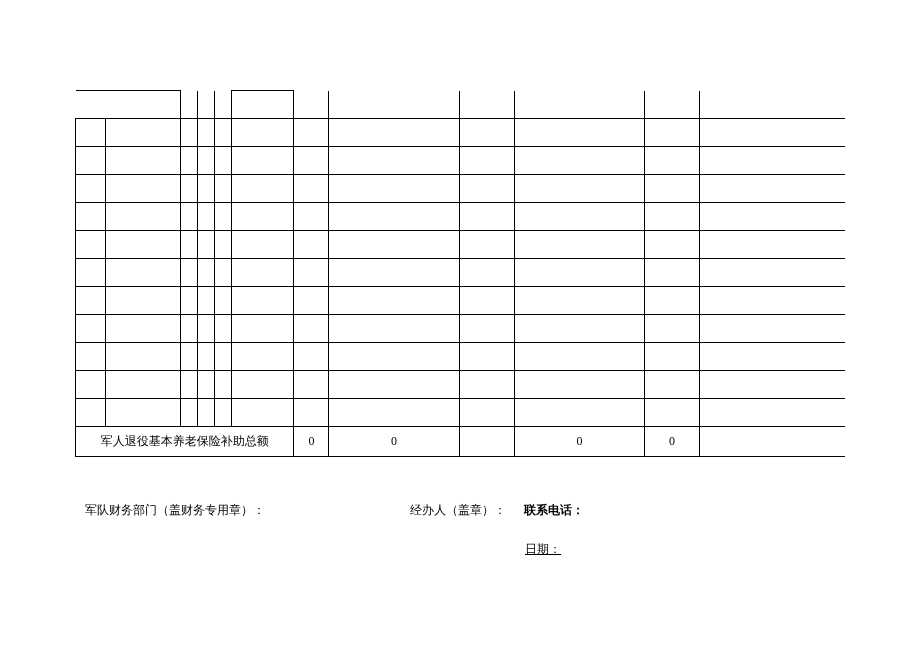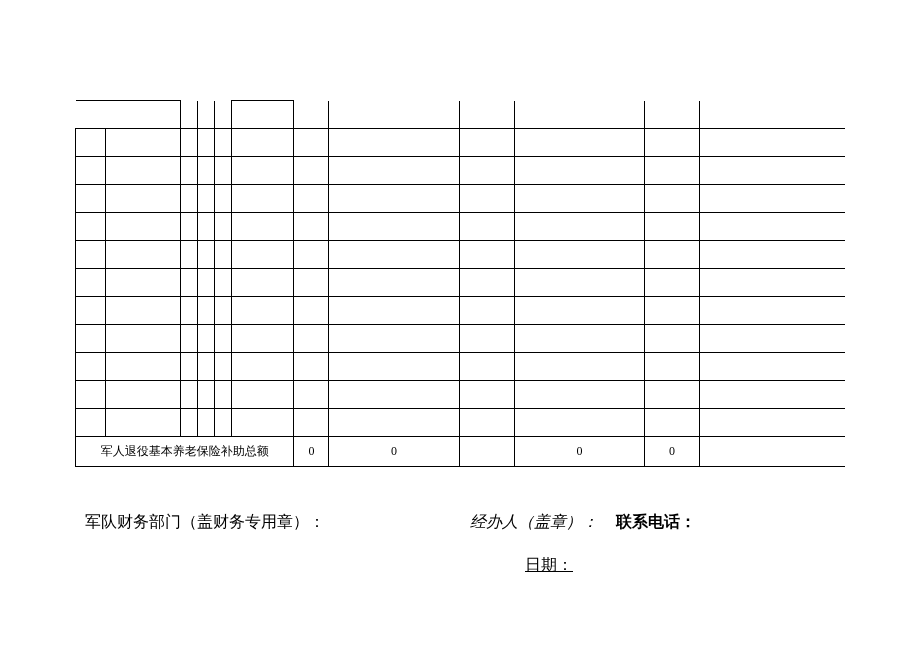--- a/index.html
+++ b/index.html
@@ -11,21 +11,20 @@
       background: #fff;
       font-family: "SimSun", "宋体", serif;
       font-size: 12px;
       color: #000;
       width: 920px;
       height: 651px;
       position: relative;
     }
     .page {
       padding: 90px 75px 0 75px;
-      margin-top: 10px;
     }
     table {
       border-collapse: collapse;
       width: 100%;
       table-layout: fixed;
     }
     td {
       border: 1px solid #000;
       height: 28px;
       padding: 0 4px;
@@ -40,35 +39,34 @@
     .summary-row td {
       height: 30px;
     }
     .summary-label {
       text-align: center;
       letter-spacing: 0;
       font-size: 12px;
     }
     .footer {
       margin-top: 45px;
-      font-size: 16px;
+      font-size: 12px;
       position: relative;
     }
     .footer-line1 {
       display: flex;
     }
     .footer-item {
       white-space: nowrap;
     }
     .f-dept {
       margin-left: 10px;
     }
     .f-handler {
       margin-left: 145px;
-      font-style: italic;
     }
     .f-phone {
       margin-left: 18px;
       font-weight: bold;
     }
     .footer-line2 {
       margin-top: 22px;
       text-decoration: underline;
     }
     .f-date {

